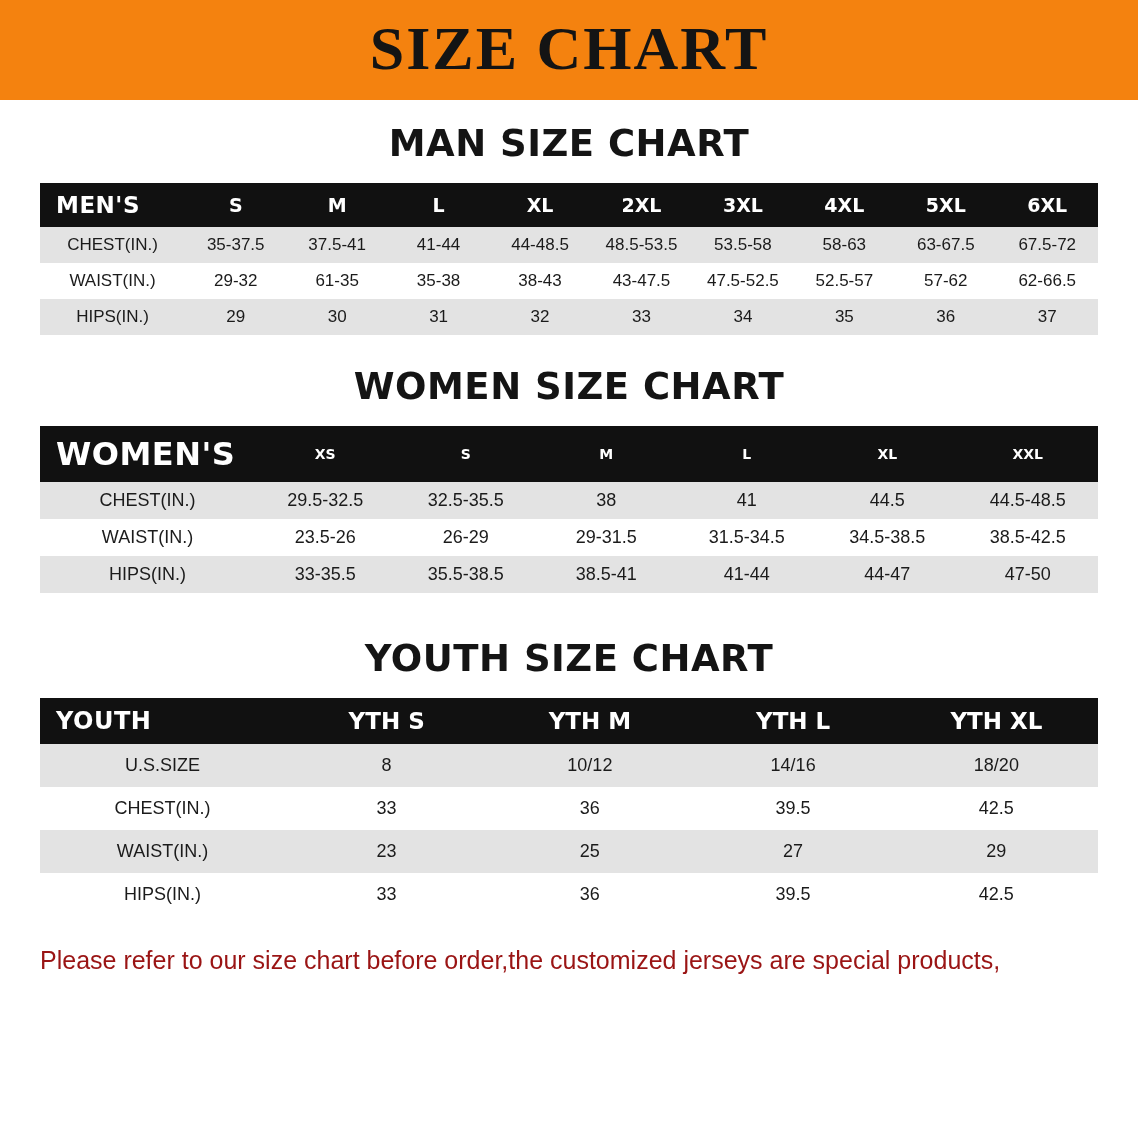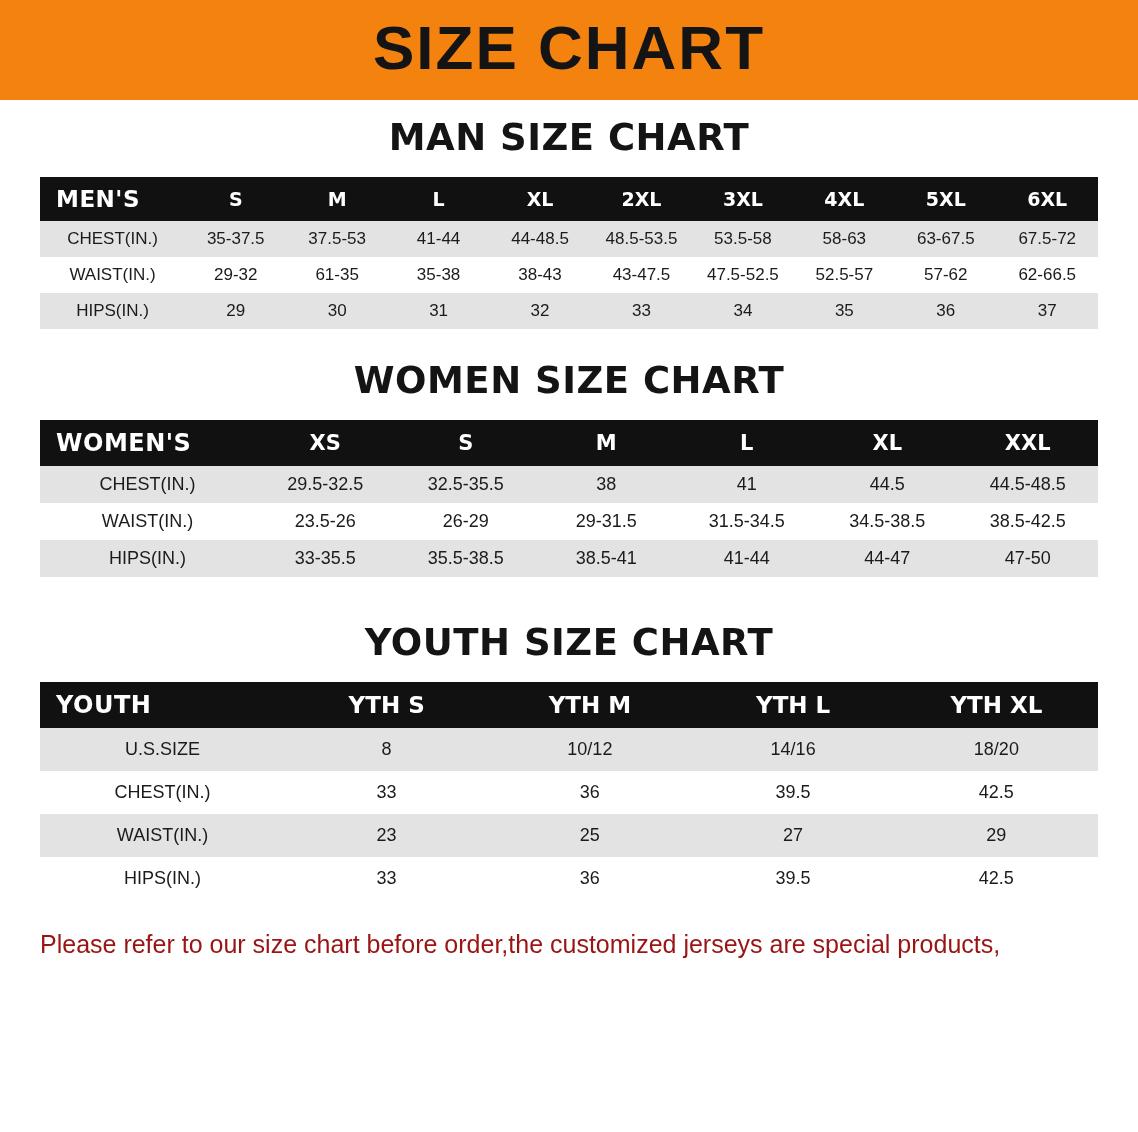--- a/index.html
+++ b/index.html
@@ -14,38 +14,38 @@
   }
 
   .banner {
     height: 100px;
     background: #f4820f;
     display: flex;
     align-items: center;
     justify-content: center;
   }
   .banner-title {
-    font-family: Liberation Sans, sans-serif;
+    font-family: Liberation Serif, serif;
     font-weight: bold;
     font-size: 62px;
     letter-spacing: 2px;
     color: #141414;
     line-height: 1;
     margin-top: -4px;
   }
 
   .section-title {
     text-align: center;
     font-family: "DejaVu Sans", sans-serif;
     font-weight: bold;
     font-size: 37px;
     color: #141414;
     letter-spacing: 0.5px;
   }
-  #man-title { margin-top: 16px; }
+  #man-title { margin-top: 22px; }
   #women-title { margin-top: 30px; }
   #youth-title { margin-top: 44px; }
 
   .table-wrap { padding: 0 40px; }
   table {
     width: 100%;
     border-collapse: collapse;
     table-layout: fixed;
   }
   thead th {
@@ -73,23 +73,23 @@
   tbody td.label-col {
     text-align: center;
     font-size: 17px;
   }
   tbody tr.shade td { background: #e3e3e3; }
   tbody tr.plain td { background: #ffffff; }
 
   
   #men-table col.c0 { width: 145px; }
   
-  #women-table thead th { font-size: 21px; }
+  #women-table thead th { font-size: 14px; }
   #women-table tbody td { font-size: 18px; }
-  #women-table thead th.label-col { font-size: 24px; margin-left: 16px; }
+  #women-table thead th.label-col { font-size: 32px; margin-left: 16px; }
   
   #youth-table thead th { font-size: 23px; }
   #youth-table tbody td { font-size: 18px; padding: 11px 2px; }
   #youth-table thead th.label-col { font-size: 24px; }
   #youth-table tbody td.label-col { font-size: 18px; }
 
   .men-table-space { margin-top: 18px; }
   .women-table-space { margin-top: 18px; }
   .youth-table-space { margin-top: 18px; }
 
@@ -127,21 +127,21 @@
         <th>3XL</th>
         <th>4XL</th>
         <th>5XL</th>
         <th>6XL</th>
       </tr>
     </thead>
     <tbody>
       <tr class="shade">
         <td class="label-col">CHEST(IN.)</td>
         <td>35-37.5</td>
-        <td>37.5-53</td>
+        <td>37.5-41</td>
         <td>41-44</td>
         <td>44-48.5</td>
         <td>48.5-53.5</td>
         <td>53.5-58</td>
         <td>58-63</td>
         <td>63-67.5</td>
         <td>67.5-72</td>
       </tr>
       <tr class="plain">
         <td class="label-col">WAIST(IN.)</td>

